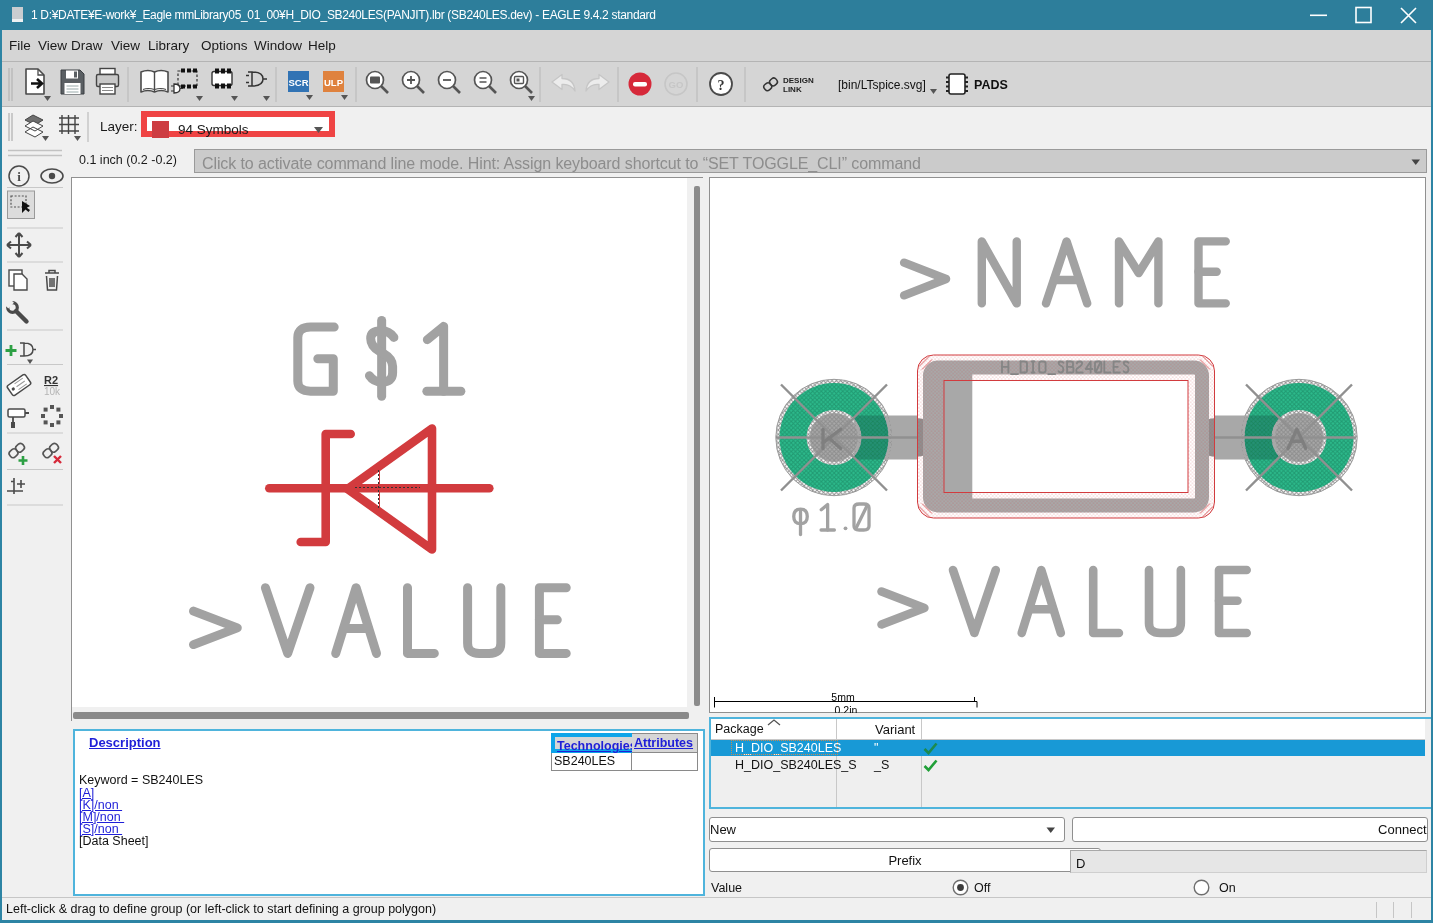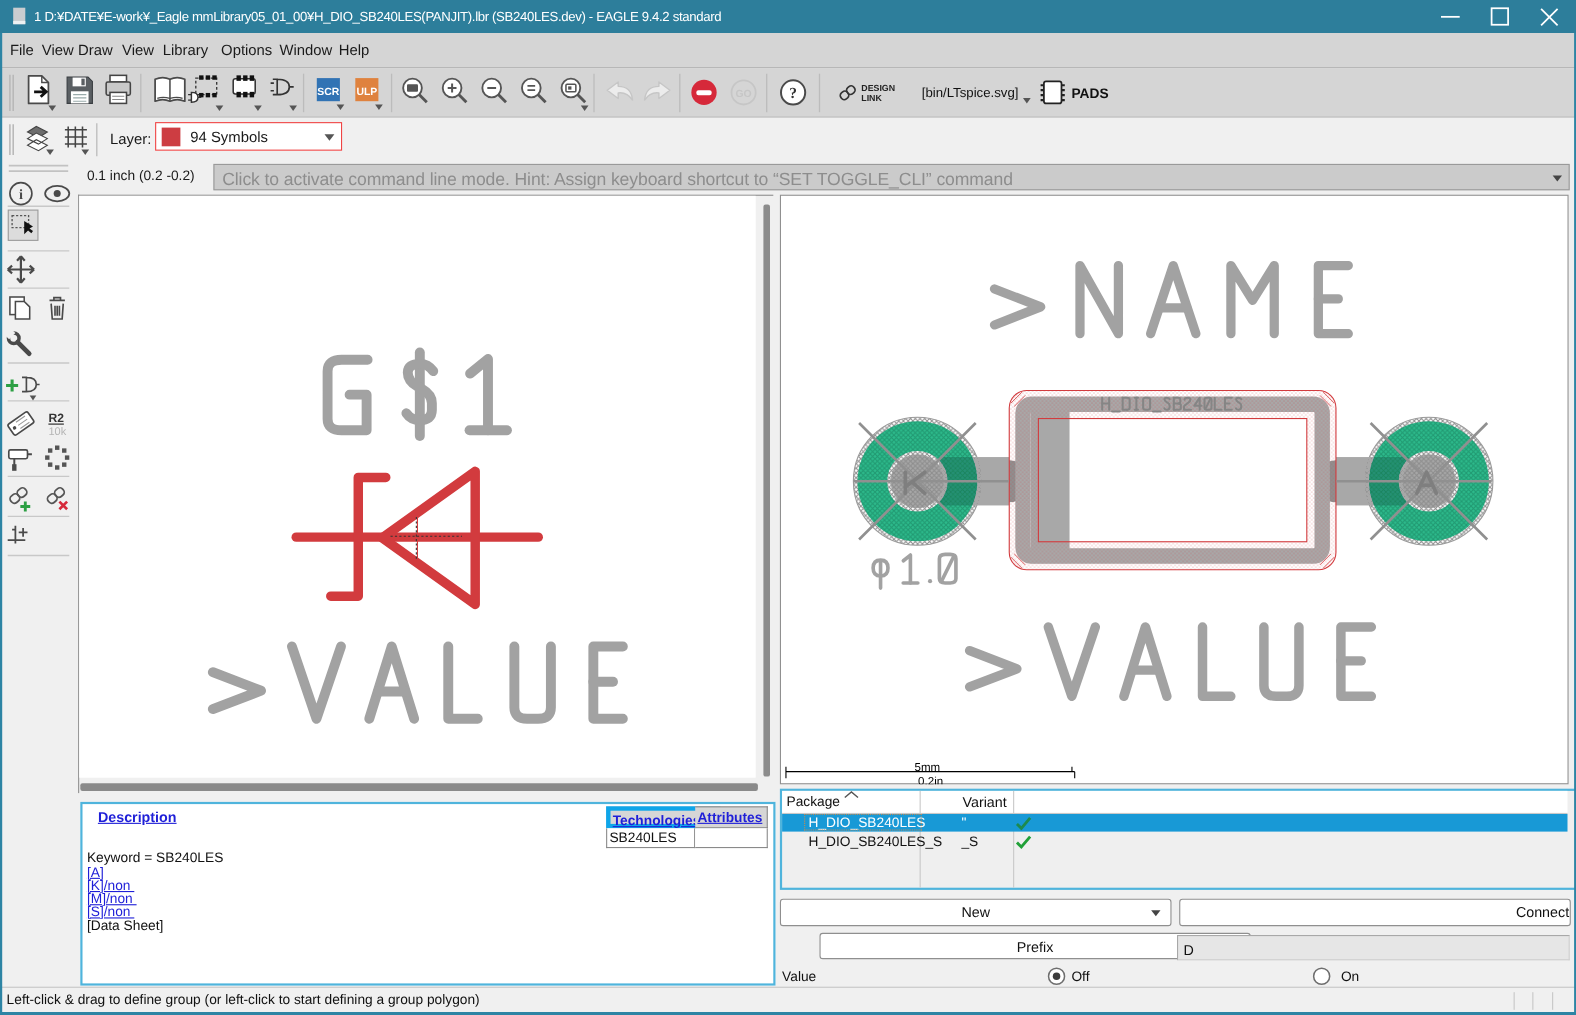--- a/index.html
+++ b/index.html
@@ -22,21 +22,21 @@
 <div class="abs" style="left:71px;top:8px;font-size:13.5px;color:#1a1a1a">Draw</div>
 <div class="abs" style="left:111px;top:8px;font-size:13.5px;color:#1a1a1a">View</div>
 <div class="abs" style="left:148px;top:8px;font-size:13.5px;color:#1a1a1a">Library</div>
 <div class="abs" style="left:201px;top:8px;font-size:13.5px;color:#1a1a1a">Options</div>
 <div class="abs" style="left:254px;top:8px;font-size:13.5px;color:#1a1a1a">Window</div>
 <div class="abs" style="left:308px;top:8px;font-size:13.5px;color:#1a1a1a">Help</div>
 </div>
 <div class="abs" style="left:0;top:62px;width:1433px;height:45px;background:#d5d5d5;border-bottom:1px solid #b4b4b4"></div>
 <div class="abs" style="left:0;top:107px;width:1433px;height:40px;background:#f0f0f0"></div>
 <div class="abs" style="left:100px;top:119px;font-size:13.5px;color:#1a1a1a">Layer:</div>
-<div class="abs" style="left:141px;top:111px;width:170px;height:26px;background:#fff;border:1px solid #ef4444">
+<div class="abs" style="left:141px;top:111px;width:194px;height:26px;background:#fff;border:6px solid #ef4444">
 <div class="abs" style="left:5px;top:4px;width:17px;height:17px;background:#cd3d42"></div>
 <div class="abs" style="left:31px;top:5px;font-size:13.5px;color:#1a1a1a">94 Symbols</div>
 <svg class="abs" style="right:4px;top:9px" width="12" height="8">
         <path d="M1 1 L10 1 L5.5 7 Z" fill="#555"></path>
       </svg>
 </div>
 <div class="abs" style="left:70px;top:147px;width:1363px;height:29px;background:#f0f0f0"></div>
 <div class="abs" style="left:79px;top:153px;font-size:12.5px;color:#1a1a1a;white-space:nowrap">0.1 inch (0.2 -0.2)</div>
 <div class="abs" style="left:194px;top:149px;width:1233px;height:24px;background:#cbcbcb;border:1px solid #9a9a9a">
 <div class="abs" style="left:7px;top:4.5px;font-size:16px;letter-spacing:-0.1px;color:#8d8d8d;white-space:nowrap">Click to activate command line mode. Hint: Assign keyboard shortcut to “SET TOGGLE_CLI” command</div>
@@ -217,29 +217,29 @@
           <path d="M1.5 7 L5.5 11 L13.5 1.5" fill="none" stroke="#1d8a4e" stroke-width="2.6"></path>
         </svg>
 </div>
 <div class="abs" style="left:24px;top:39px;font-size:12.5px;color:#111">H_DIO_SB240LES_S</div>
 <div class="abs" style="left:163px;top:39px;font-size:12.5px;color:#111">_S</div>
 <svg class="abs" style="left:212px;top:40px" width="15" height="13">
         <path d="M1.5 7 L5.5 11 L13.5 1.5" fill="none" stroke="#21a038" stroke-width="2.6"></path>
       </svg>
 </div>
 <div class="abs" style="left:709px;top:817px;width:356px;height:25px;background:#fff;border:1px solid #8f8f8f;border-radius:3px">
-      <div style="text-align:center;margin-top:4px;font-size:13px;color:#111">New</div>
+      <div style="margin-top:4px;font-size:13px;color:#111">New</div>
       <svg class="abs" style="right:8px;top:9px" width="10" height="7">
         <path d="M0.5 0.5 L9 0.5 L4.75 6 Z" fill="#444"></path>
       </svg>
     </div>
 <div class="abs" style="left:1071.5px;top:817px;width:356px;height:25px;background:#fff;border:1px solid #8f8f8f;border-radius:3px">
       <div style="text-align:right;margin-top:4px;font-size:13px;color:#111">Connect</div>
     </div>
-<div class="abs" style="left:745px;top:848px;width:392px;height:24px;background:#fff;border:1px solid #8f8f8f;border-radius:3px">
+<div class="abs" style="left:709px;top:848px;width:392px;height:24px;background:#fff;border:1px solid #8f8f8f;border-radius:3px">
       <div style="text-align:center;margin-top:4px;font-size:13px;color:#111">Prefix</div>
     </div>
 <div class="abs" style="left:1070px;top:850px;width:357px;height:23px;background:#e6e6e6;border:1px solid #a8a8a8;border-right-color:#cfcfcf;border-bottom-color:#cfcfcf">
 <div class="abs" style="left:5px;top:5px;font-size:13px;color:#111">D</div>
     </div>
 <div class="abs" style="left:711px;top:881px;font-size:12.5px;color:#111">Value</div>
 <svg class="abs" style="left:952px;top:879px" width="17" height="17">
       <circle cx="8.5" cy="8.5" r="7.3" fill="#fff" stroke="#6e6e6e" stroke-width="1.4"></circle>
       <circle cx="8.5" cy="8.5" r="3.4" fill="#3c3c3c"></circle>
     </svg>

